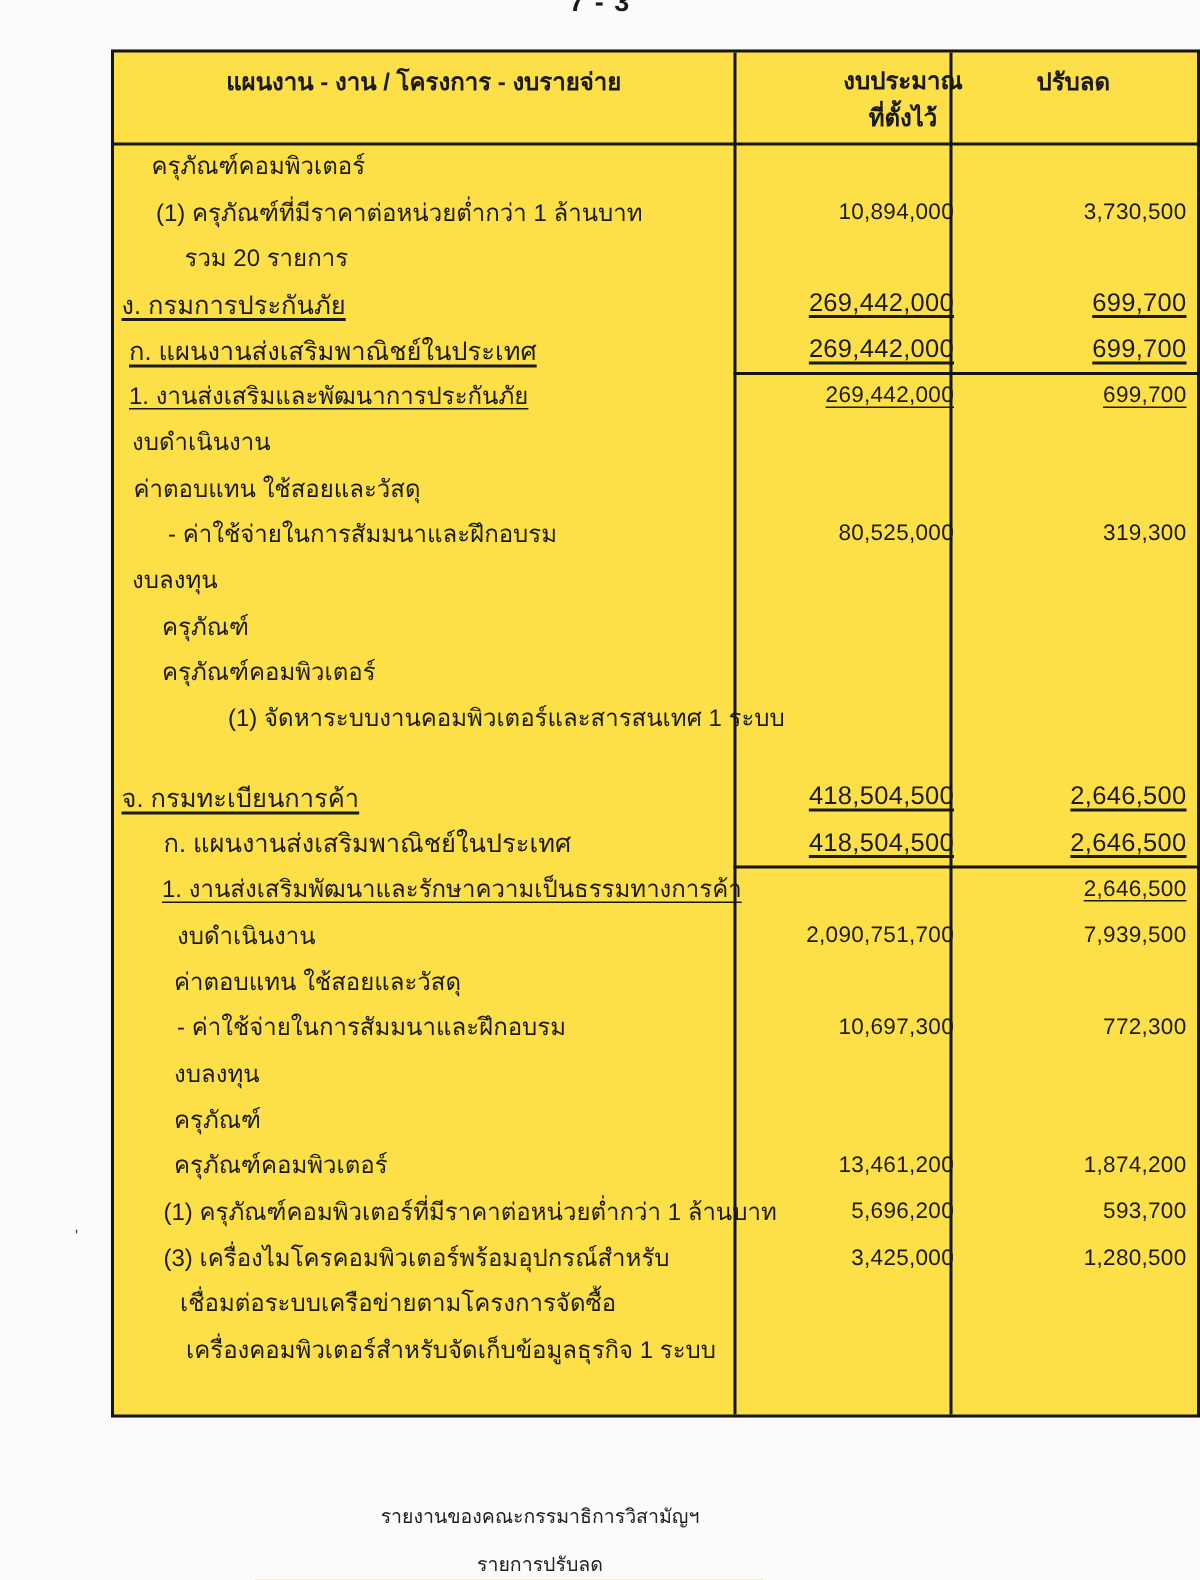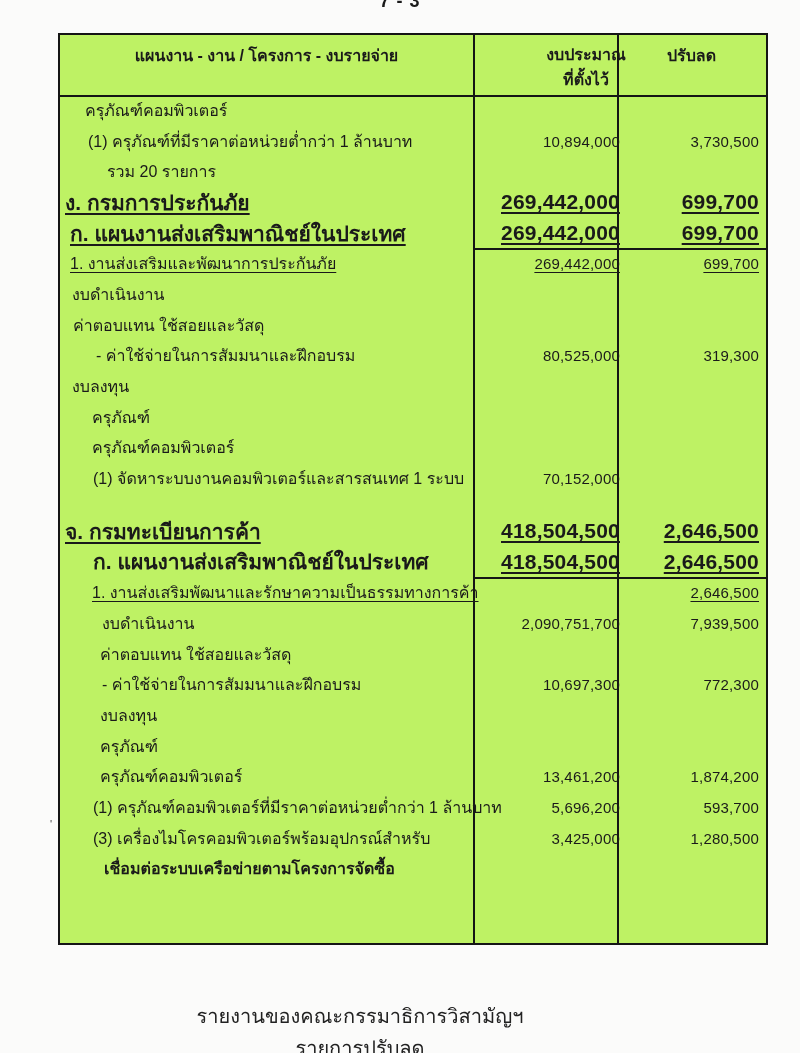--- a/index.html
+++ b/index.html
@@ -1,45 +1,45 @@
 <!DOCTYPE html>
 <html><head>
 <meta charset="utf-8">
 <style>
   html,body{margin:0;padding:0;background:#e9e9e7;}
   .page{position:relative;width:800px;height:1053px;background:#fbfbfa;overflow:hidden;
         font-family:"Liberation Sans","DejaVu Sans",sans-serif;color:#1a1a1a;}
   .page-number{position:absolute;top:-9px;left:0;width:800px;text-align:center;
         font-size:18px;font-weight:700;letter-spacing:1px;}
-  .budget-table{position:absolute;left:58px;top:33px;width:706px;height:908px;
-        border:2px solid #151515;background:#bef264;}
+  .budget-table{position:absolute;left:74px;top:33px;width:706px;height:908px;
+        border:2px solid #151515;background:#fde047;padding-left:16px;}
   .col-line{position:absolute;top:0;bottom:0;width:2px;background:#151515;}
   .col-line.c1{left:413px;}
   .col-line.c2{left:557px;}
   .thead{position:absolute;left:0;top:0;right:0;height:60px;border-bottom:2px solid #151515;}
   .th{position:absolute;text-align:center;font-weight:700;font-size:16px;line-height:1.55;}
   .th.h1{left:0;width:413px;top:9px;}
   .th.h2{left:413px;width:144px;top:8px;margin-left:41px;}
   .th.h3{left:557px;right:0;top:9px;}
   .tbody{position:absolute;left:0;top:60px;right:0;bottom:0;}
   .row{position:relative;height:30.7px;}
   .row.gap-before{margin-top:22px;}
   .row-label{position:absolute;left:0;top:0;height:100%;display:flex;align-items:center;
         font-size:16px;white-space:nowrap;}
   .val{position:absolute;top:0;height:100%;display:flex;align-items:center;justify-content:flex-end;
         font-size:15px;letter-spacing:0.2px;}
   .val.budget{left:413px;width:156px;padding-right:9px;box-sizing:border-box;}
   .val.cut{left:557px;right:0;padding-right:7px;box-sizing:border-box;}
-  .b{font-weight:700;font-size:21px;}
+  .b{font-weight:400;font-size:17px;}
   .u{text-decoration:underline;text-underline-offset:3px;}
   .b.u{text-decoration-thickness:2px;}
   .part-divider{position:absolute;left:413px;right:0;height:2px;background:#151515;}
   .part-divider.d1{top:213px;}
   .part-divider.d2{top:542px;}
-  .footer{position:absolute;left:0;width:720px;text-align:center;font-size:20px;color:#222;}
+  .footer{position:absolute;left:0;width:720px;text-align:center;font-size:13px;color:#222;}
   .footer.f1{top:1000px;}
   .footer.f2{top:1032px;}
   .stray-mark{position:absolute;left:50px;top:818px;font-size:11px;color:#444;}
 </style>
 </head>
 <body>
 
 <div class="page">
 
   <div class="page-number">7 - 3</div>
@@ -112,22 +112,21 @@
     <span class="row-label" style="padding-left: 32px;">ครุภัณฑ์</span>
     <span class="val budget"></span>
     <span class="val cut"></span>
   </div>
         <div class="row">
     <span class="row-label" style="padding-left: 32px;">ครุภัณฑ์คอมพิวเตอร์</span>
     <span class="val budget"></span>
     <span class="val cut"></span>
   </div>
         <div class="row">
-    <span class="row-label" style="padding-left: 33px;">(1) จัดหาระบบงานคอมพิวเตอร์และสารสนเทศ 1 ระบบ</span>
-    <span class="val budget">70,152,000</span>
+    <span class="row-label" style="padding-left: 33px; margin-left: 43px;">(1) จัดหาระบบงานคอมพิวเตอร์และสารสนเทศ 1 ระบบ</span>
   </div>
         <div class="row gap-before">
     <span class="row-label b u" style="padding-left: 5px;">จ. กรมทะเบียนการค้า</span>
     <span class="val budget b u">418,504,500</span>
     <span class="val cut b u">2,646,500</span>
   </div>
         <div class="row">
     <span class="row-label b" style="padding-left: 33px;">ก. แผนงานส่งเสริมพาณิชย์ในประเทศ</span>
     <span class="val budget b u">418,504,500</span>
     <span class="val cut b u">2,646,500</span>
@@ -170,21 +169,26 @@
     <span class="row-label" style="padding-left: 33px;">(1) ครุภัณฑ์คอมพิวเตอร์ที่มีราคาต่อหน่วยต่ำกว่า 1 ล้านบาท</span>
     <span class="val budget">5,696,200</span>
     <span class="val cut">593,700</span>
   </div>
         <div class="row">
     <span class="row-label" style="padding-left: 33px;">(3) เครื่องไมโครคอมพิวเตอร์พร้อมอุปกรณ์สำหรับ</span>
     <span class="val budget">3,425,000</span>
     <span class="val cut">1,280,500</span>
   </div>
         <div class="row">
-    <span class="row-label" style="padding-left: 44px; font-weight: bold;">เชื่อมต่อระบบเครือข่ายตามโครงการจัดซื้อ</span>
+    <span class="row-label" style="padding-left: 44px;">เชื่อมต่อระบบเครือข่ายตามโครงการจัดซื้อ</span>
+    <span class="val budget"></span>
+    <span class="val cut"></span>
+  </div>
+        <div class="row">
+    <span class="row-label" style="padding-left: 48px;">เครื่องคอมพิวเตอร์สำหรับจัดเก็บข้อมูลธุรกิจ 1 ระบบ</span>
     <span class="val budget"></span>
     <span class="val cut"></span>
   </div>
       </div>
 
     <div class="part-divider d1"></div>
     <div class="part-divider d2"></div>
   </div>
 
   <div class="footer f1">รายงานของคณะกรรมาธิการวิสามัญฯ</div>

